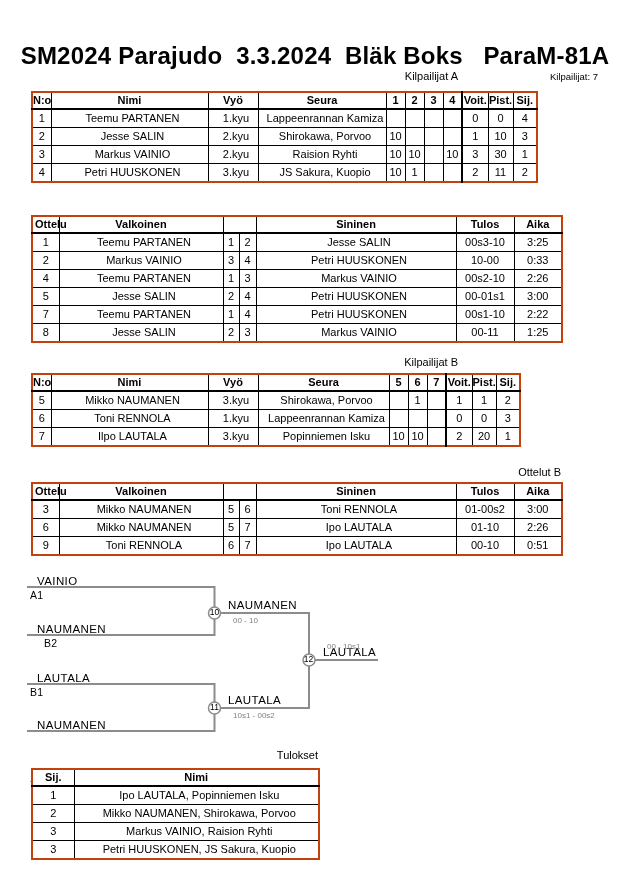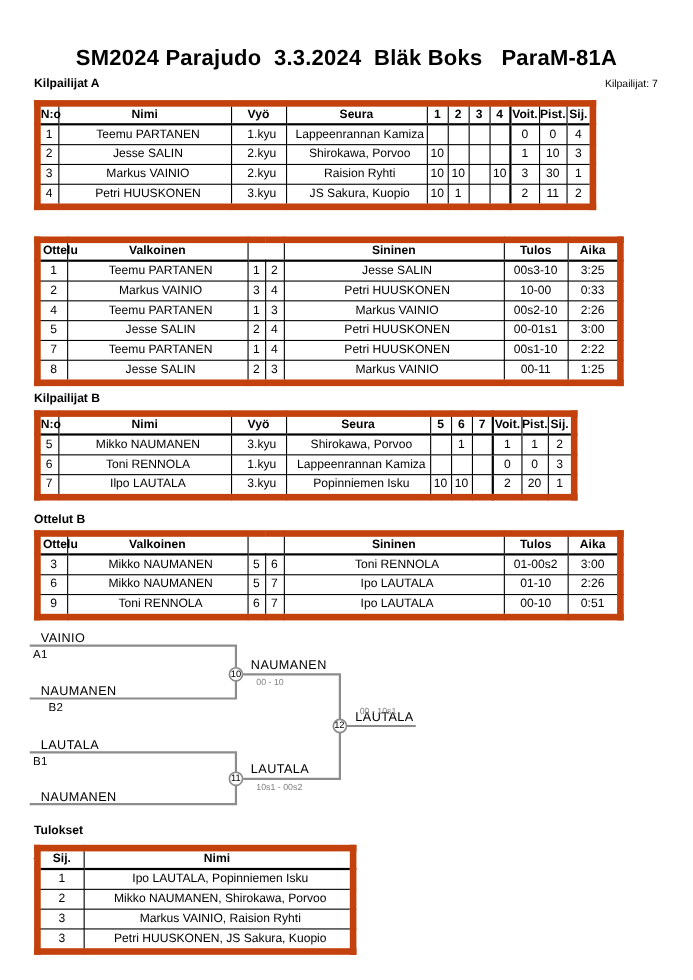--- a/index.html
+++ b/index.html
@@ -2,25 +2,25 @@
 <html><head>
 <meta charset="utf-8">
 <style>
   html,body { margin:0; padding:0; }
   body {
     width:630px; height:891px; background:#ffffff; color:#000;
     font-family:"Liberation Sans", sans-serif; position:relative; overflow:hidden;
   }
   .page-title {
     position:absolute; top:42px; left:0; width:630px; text-align:center;
-    font-size:20px; font-weight:bold; white-space:pre; letter-spacing:0.2px;
+    font-size:24px; font-weight:bold; white-space:pre; letter-spacing:0.2px;
   }
-  .sec-title { position:absolute; font-weight:bold; font-size:11px; text-align:left; white-space:nowrap; }
+  .sec-title { position:absolute; font-weight:normal; font-size:11px; text-align:right; white-space:nowrap; }
   .count-label { position:absolute; top:71px; left:458px; width:140px; text-align:right; font-size:9.5px; }
-  table.tbl { position:absolute; border-collapse:collapse; table-layout:fixed; border:6px solid #c2410c; background:#fff; }
+  table.tbl { position:absolute; border-collapse:collapse; table-layout:fixed; border:2px solid #c2410c; background:#fff; }
   table.tbl th, table.tbl td {
     border:1px solid #000; padding:0; font-size:11px; text-align:center;
     white-space:nowrap; height:17px; line-height:17px; overflow:visible;
   }
   table.tbl th { font-weight:bold; height:15px; line-height:15px; border-bottom:2px solid #000; }
   .al { text-align:center; padding-left:6px !important; }
   .tl { border-left:2px solid #000 !important; }
   .hl { text-align:center; padding-left:2px !important; }
   .bk-name  { position:absolute; font-size:11.5px; letter-spacing:0.4px; white-space:nowrap; }
   .bk-seed  { position:absolute; font-size:10.5px; letter-spacing:0.3px; white-space:nowrap; }

